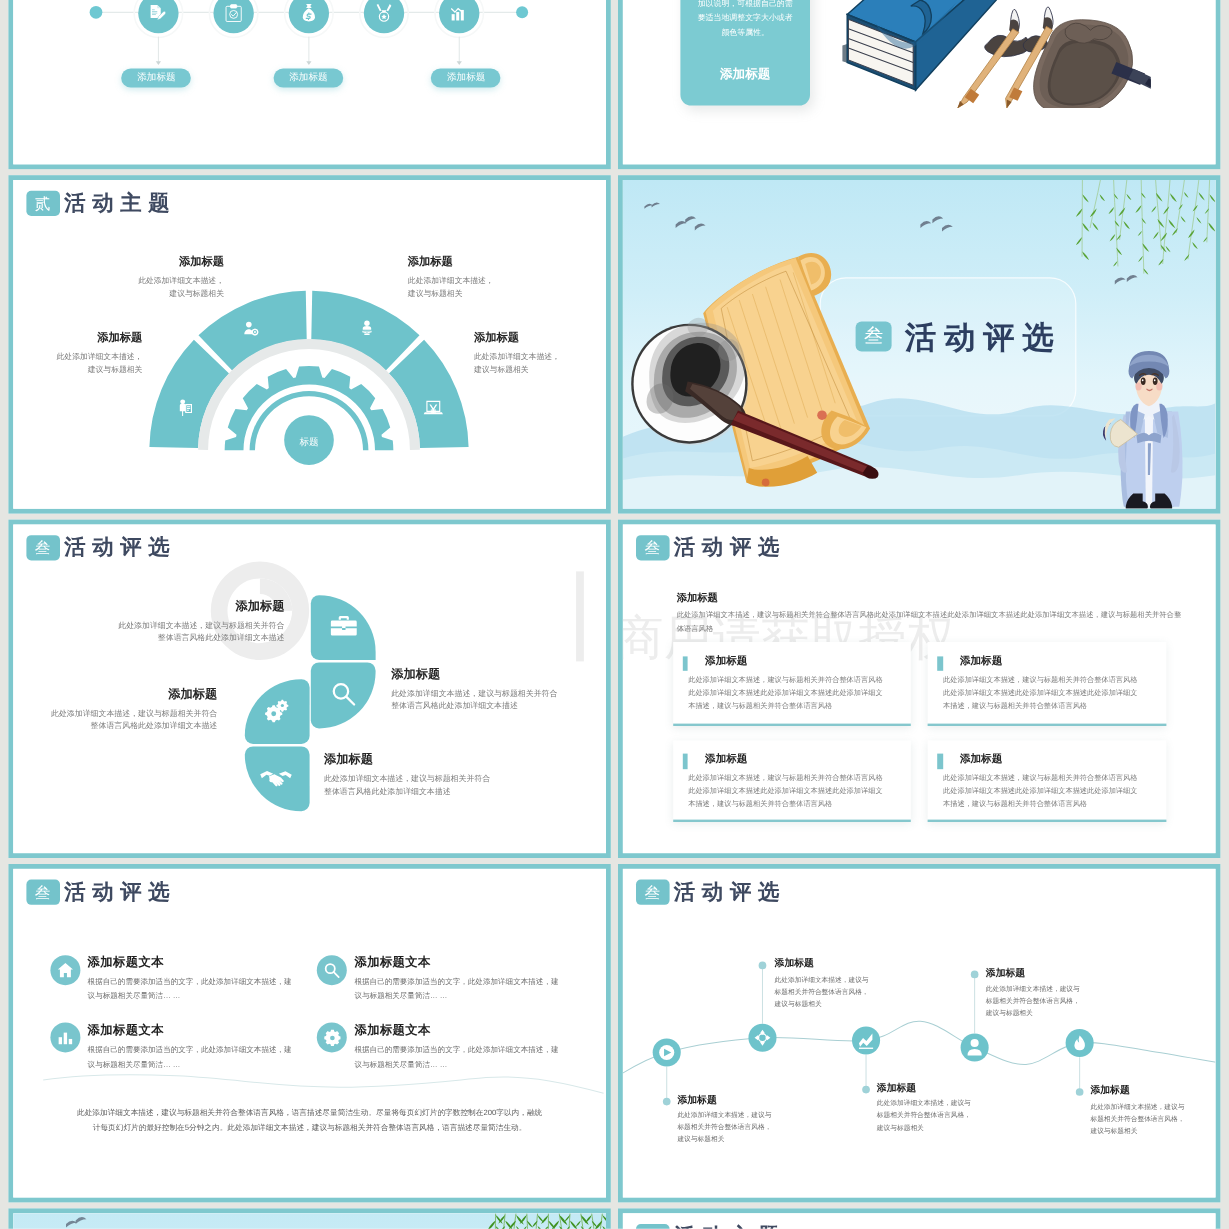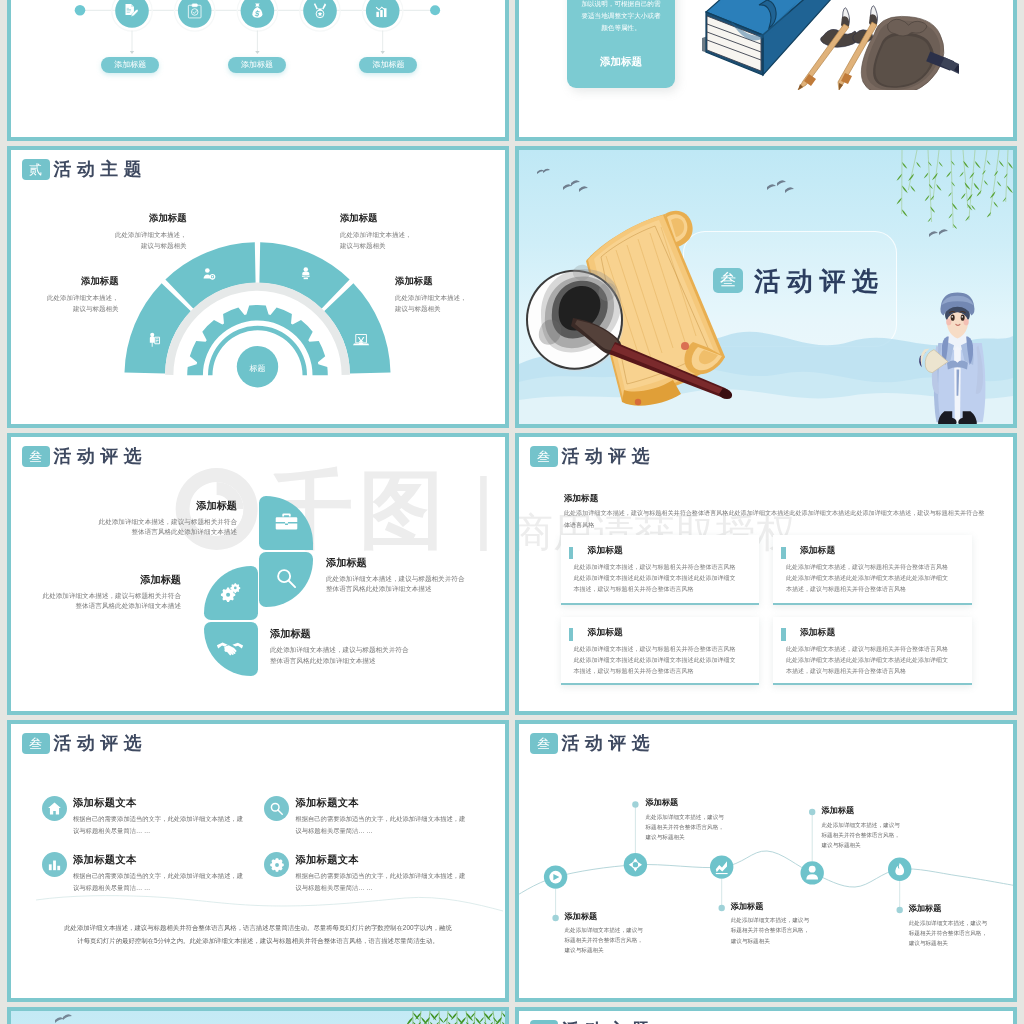--- a/index.html
+++ b/index.html
@@ -411,21 +411,20 @@
 
 <div class="slide" style="left:7px;top:433px">
       <div class="sc">
   <svg class="abs" style="left:0;top:0" width="494" height="274" viewBox="0 0 494 274">
     <g fill="#ededed">
       <path d="M205.6 31 a41 41 0 1 0 0.1 0 z M205.6 45 a27 27 0 1 1 -0.1 0 z" fill-rule="evenodd"></path>
       <path d="M205.6 45 a27 27 0 0 1 27 27 l-13 0 a14 14 0 0 0 -14 -14 z"></path>
       <path d="M232.6 72 a27 27 0 0 1 -27 27 l0 13 a40 40 0 0 0 40 -40 z"></path>
     </g>
   </svg>
-  <div class="abs" style="left:257px;top:31px;font-size:85px;line-height:84px;color:#ededed;font-weight:700;letter-spacing:6px;white-space:nowrap">千图</div>
   <div class="abs" style="left:462px;top:31px;font-size:80px;line-height:78px;color:#ededed;font-weight:400">|</div>
   <div class="hdr">
     <div class="badge">叁</div>
     <div class="htitle">活动评选</div>
   </div>
   <div class="abs" style="left:247.6px;top:58.5px;width:54.3px;height:54.3px;background:#6ec3cb;border-radius:7px 48px 0 7px">
     <svg class="abs" style="left:16px;top:14px" width="23" height="23" viewBox="0 0 512 512" fill="#fff">
       <path d="M190 76h132a28 28 0 0128 28v40h-40v-28H202v28h-40v-40a28 28 0 0128-28z"></path>
       <path d="M40 160h432a24 24 0 0124 24v84H288v30H224v-30H16v-84a24 24 0 0124-24z"></path>
       <path d="M16 300h208v34h64v-34h208v112a24 24 0 01-24 24H40a24 24 0 01-24-24z"></path>

